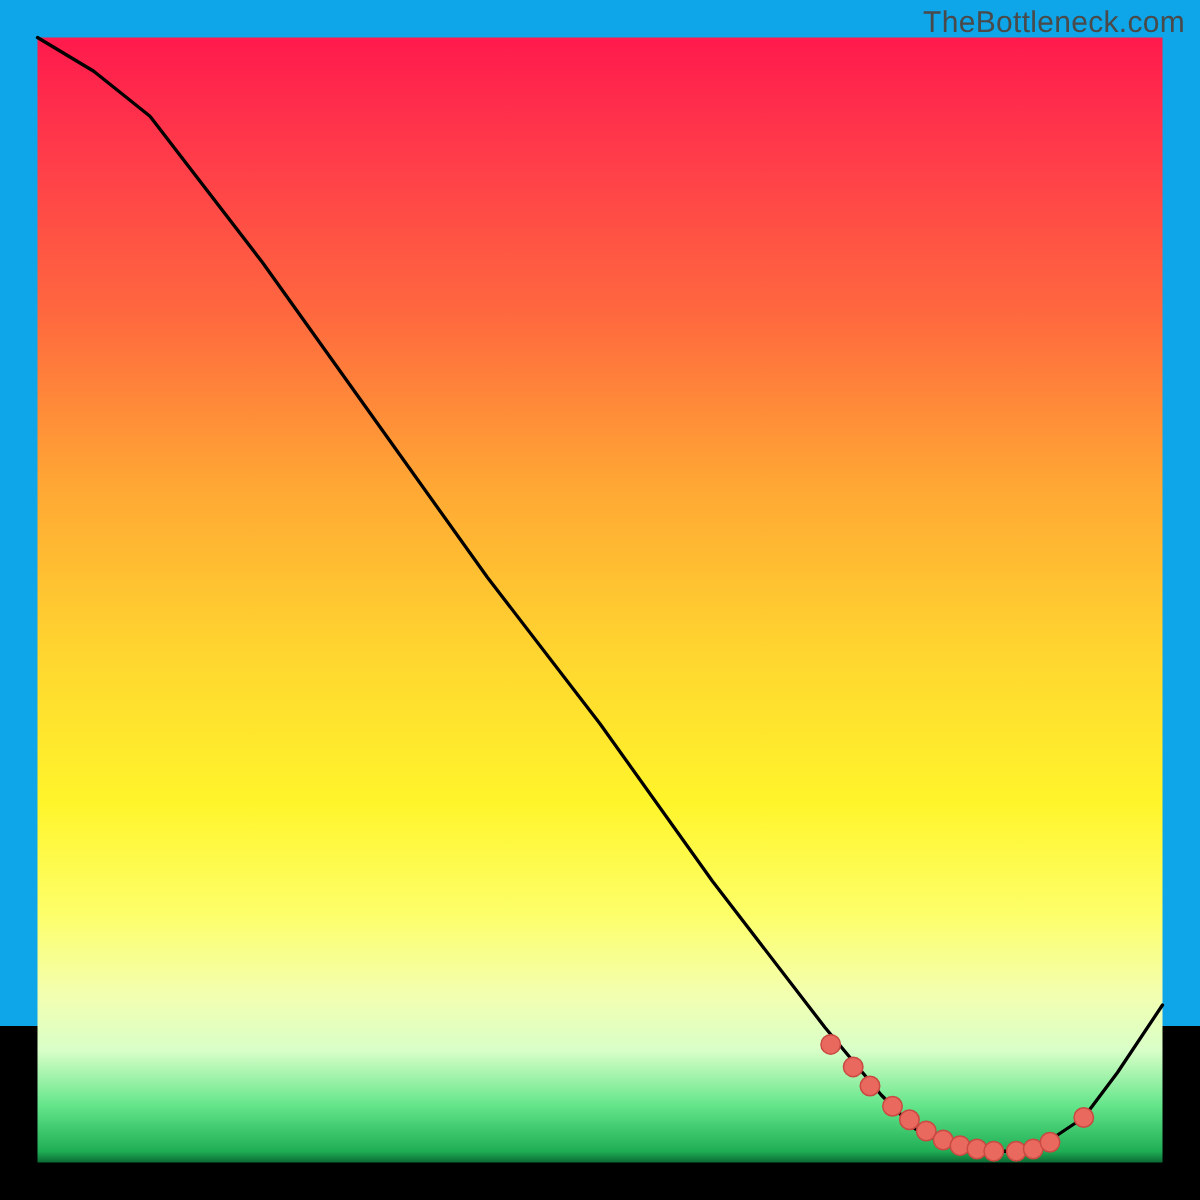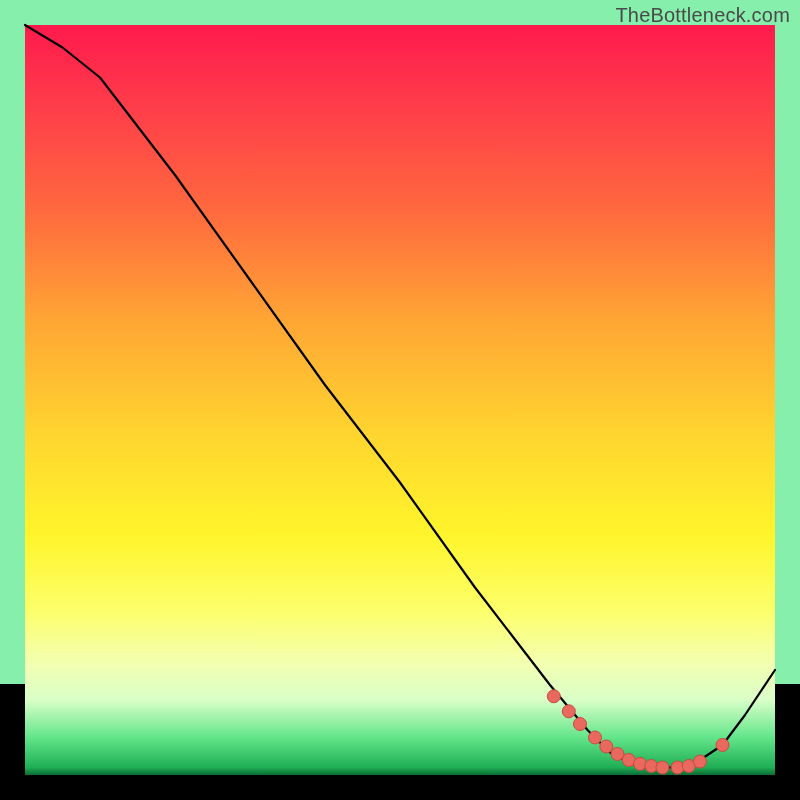--- a/index.html
+++ b/index.html
@@ -8,21 +8,21 @@
     width: 800px;
     height: 800px;
     background: #000;
     overflow: hidden;
     font-family: Arial, Helvetica, sans-serif;
   }
   .frame {
     position: relative;
     width: 800px;
     height: 684px;
-    background: #86efac;
+    background: #0ea5e9;
   }
   .plot {
     position: absolute;
     left: 25px;
     top: 25px;
     width: 750px;
     height: 750px;
     
     background: linear-gradient(
       to bottom,

